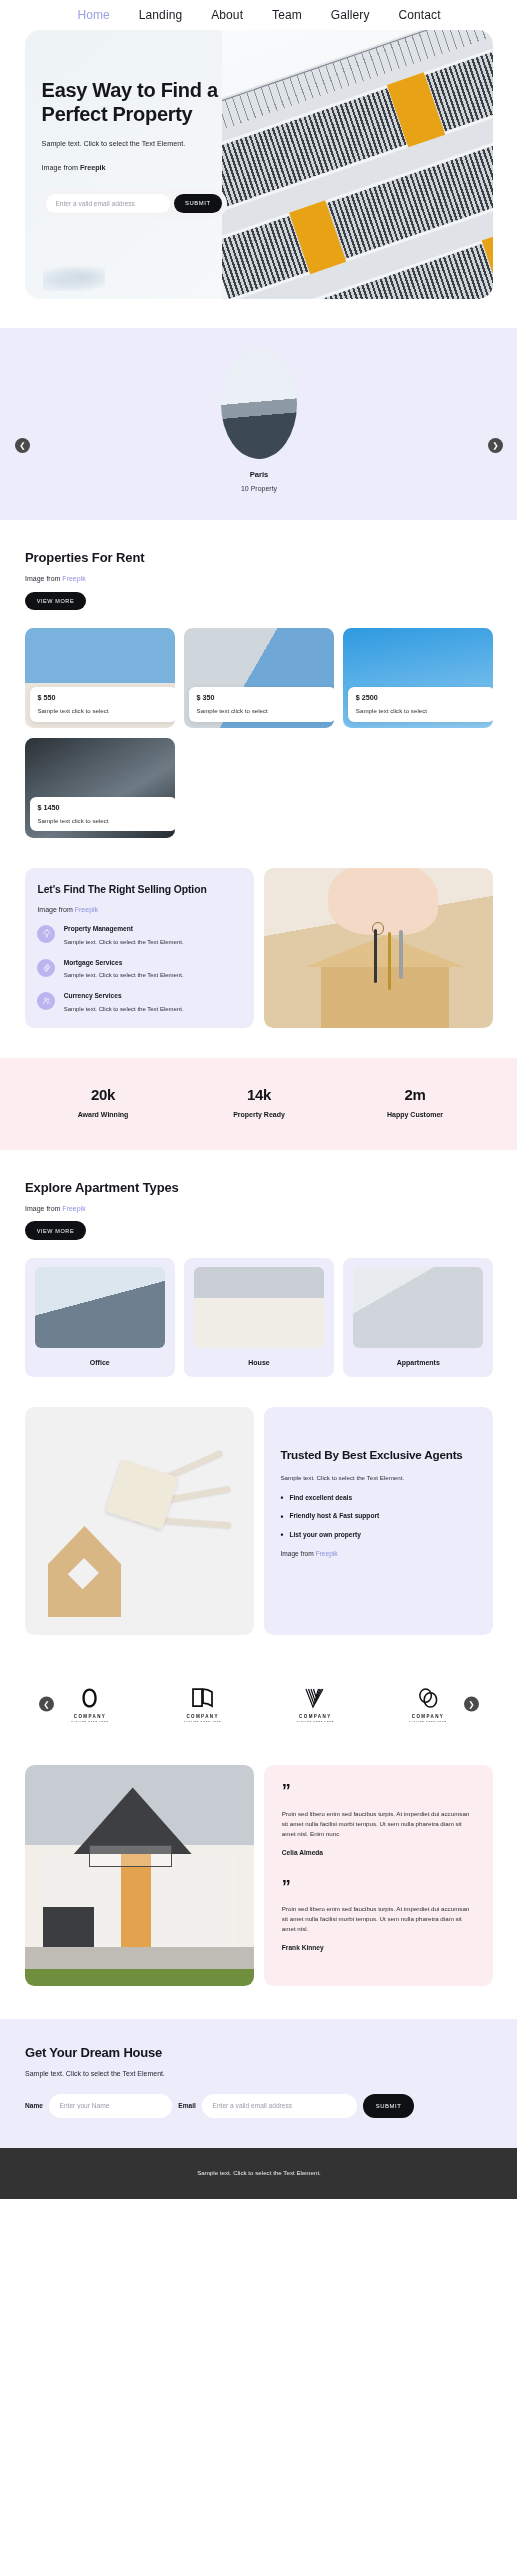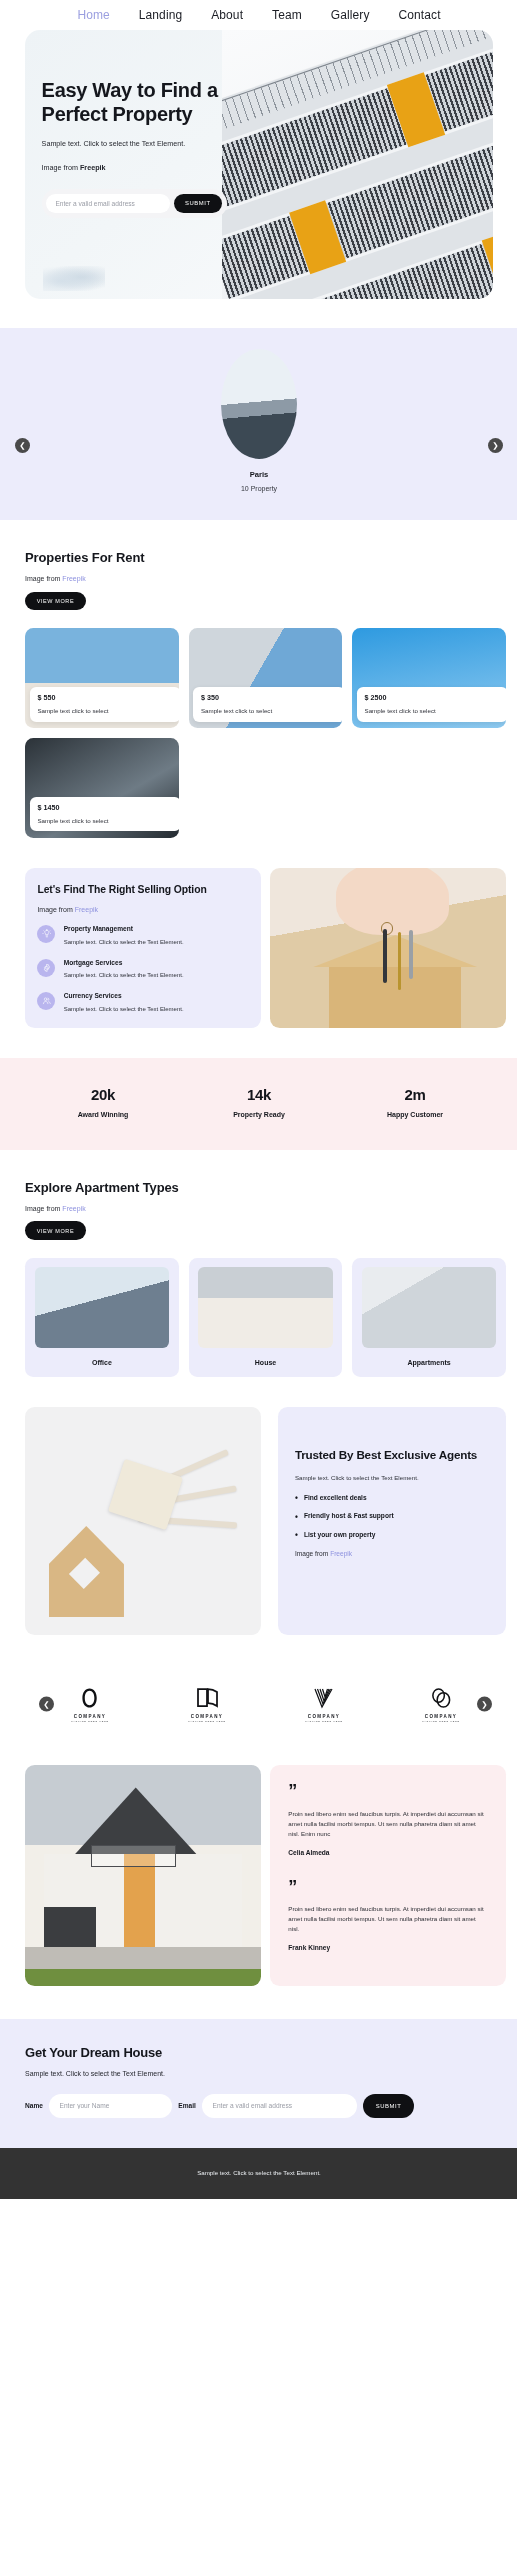--- a/index.html
+++ b/index.html
@@ -165,21 +165,21 @@
     user-select: none;
   }
   .arrow.left { left: 15px; }
   .arrow.right { right: 15px; }
 
   .ov-paris { background: linear-gradient(175deg,#eaf0f5 0 48%, #8d9aa6 48% 60%, #3c4954 60% 100%); }
   .ov-ny { background: linear-gradient(180deg,#b8d1e3 0 40%, #dfe9f0 40% 58%, #f4f7f9 58% 100%); }
   .ov-la { background: linear-gradient(170deg,#9ecbe6 0 26%, #f0efe9 26% 80%, #89a35c 80% 100%); }
 
   
-  .section { padding: 30px 12px 0 25px; }
+  .section { padding: 30px 25px 0 25px; }
   h2.sec-title {
     font-size: 13px;
     font-weight: 700;
     letter-spacing: -0.1px;
     color: #15171d;
   }
   .credit { margin-top: 9.7px; font-size: 7px; color: #2a2c33; }
   .credit a { color: #8e92df; text-decoration: none; }
   .view-more {
     margin-top: 9.7px;
@@ -351,21 +351,20 @@
     clip-path: polygon(50% 0, 100% 42%, 100% 100%, 0 100%, 0 42%);
   }
   .tk .window {
     position:absolute; left:21%; bottom:22%; width:9%; height:10%;
     background:#f1f1f2; transform: rotate(45deg);
   }
   .trusted-card {
     background: #ececfb;
     border-radius: 9.7px;
     padding: 41px 16.6px 21px 16.6px;
-    margin-left: 8px;
   }
   .trusted-card h3 {
     font-size: 11.7px;
     line-height: 1.28;
     font-weight: 700;
     letter-spacing: -0.2px;
   }
   .trusted-card .t-sub { margin-top: 11px; font-size: 6.2px; color: #2d3038; }
   .bullets { margin-top: 12.4px; list-style: none; }
   .bullets li {

